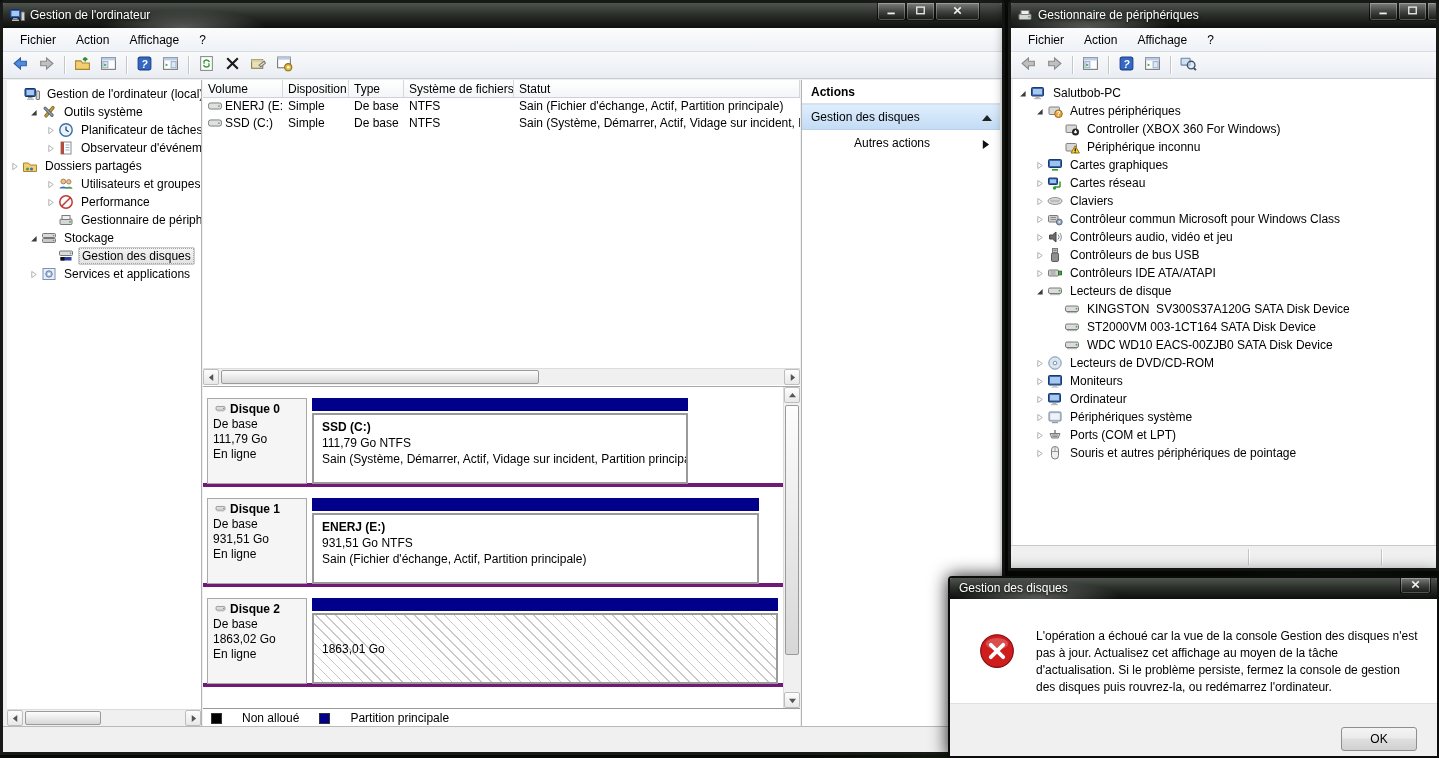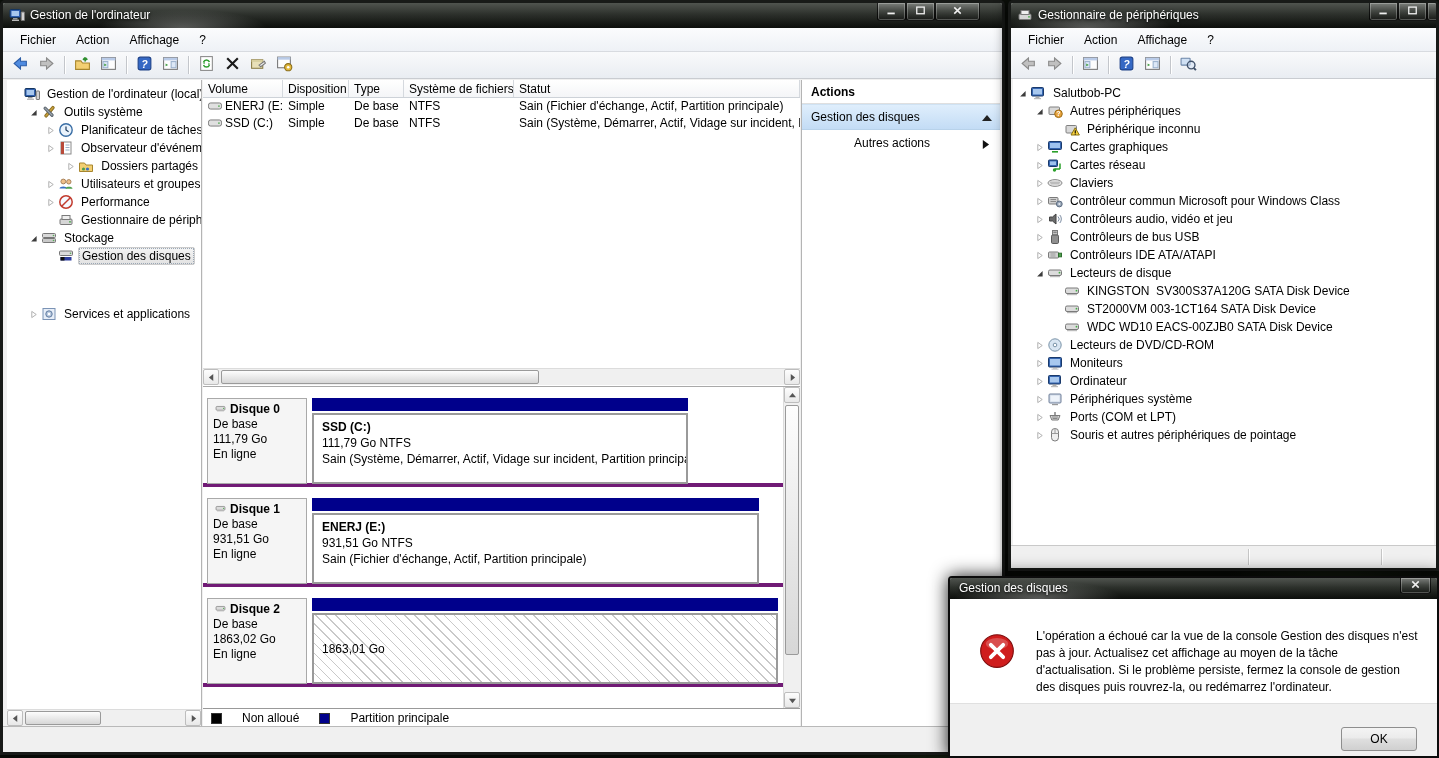--- a/index.html
+++ b/index.html
@@ -277,21 +277,21 @@
               <circle cx="8" cy="8" r="6.2" fill="#eaf3fc" stroke="#3a6ea5" stroke-width="1.4"></circle>
               <path d="M8 4.5V8l2.6 1.8" stroke="#1b3a5c" stroke-width="1.2" fill="none"></path>
             </svg></span><span class="tlabel">Planificateur de tâches</span></div>
         <div class="trow" style="padding-left: 36px;"><span class="expd"><svg viewBox="0 0 16 16">
               <path d="M5.5 3.5v9l6.5-4.5z" fill="#fff" stroke="#a8a8a8" stroke-width="1.3"></path>
             </svg></span><span class="nicon"><svg viewBox="0 0 16 16">
               <rect x="3" y="2" width="10" height="12" fill="#fff" stroke="#8a8a8a"></rect>
               <rect x="3" y="2" width="3" height="12" fill="#b84a3a"></rect>
               <path d="M7.5 5h4M7.5 7.5h4M7.5 10h4" stroke="#9ab0c6"></path>
             </svg></span><span class="tlabel">Observateur d'événeme</span></div>
-        <div class="trow" style=" justify-content: flex-end;"><span class="expd"><svg viewBox="0 0 16 16">
+        <div class="trow" style=""><span class="expd"><svg viewBox="0 0 16 16">
               <path d="M5.5 3.5v9l6.5-4.5z" fill="#fff" stroke="#a8a8a8" stroke-width="1.3"></path>
             </svg></span><span class="nicon"><svg viewBox="0 0 16 16">
               <path d="M1.5 5h5l1.5 2h6.5v6.5h-13z" fill="#f3cf72" stroke="#a8862e"></path>
               <circle cx="5.5" cy="11" r="1.6" fill="#4f9f4f"></circle>
               <circle cx="9.5" cy="11" r="1.6" fill="#3a6fc4"></circle>
             </svg></span><span class="tlabel">Dossiers partagés</span></div>
         <div class="trow" style="padding-left: 36px;"><span class="expd"><svg viewBox="0 0 16 16">
               <path d="M5.5 3.5v9l6.5-4.5z" fill="#fff" stroke="#a8a8a8" stroke-width="1.3"></path>
             </svg></span><span class="nicon"><svg viewBox="0 0 16 16">
               <circle cx="5.3" cy="5.5" r="2.4" fill="#f0c08a" stroke="#a8825a"></circle>
@@ -317,21 +317,21 @@
               <rect x="1.5" y="8.5" width="13" height="4" rx="1" fill="#c9c9c9" stroke="#777"></rect>
               <circle cx="12.5" cy="5.5" r="0.8" fill="#5a5"></circle>
               <circle cx="12.5" cy="10.5" r="0.8" fill="#5a5"></circle>
             </svg></span><span class="tlabel">Stockage</span></div>
         <div class="trow sel" style="padding-left: 36px;"><span class="expd"></span><span class="nicon"><svg viewBox="0 0 16 16">
               <rect x="1.5" y="3" width="13" height="4.5" rx="1" fill="#dcdcdc" stroke="#777"></rect>
               <circle cx="12.5" cy="5.2" r="0.8" fill="#5a5"></circle>
               <rect x="2.5" y="9" width="11" height="3.5" fill="#2f3f9f"></rect>
               <rect x="2.5" y="9" width="4" height="3.5" fill="#111"></rect>
             </svg></span><span class="tlabel">Gestion des disques</span></div>
-        <div class="trow" style="padding-left: 19px; margin-top: 40px;"><span class="expd"><svg viewBox="0 0 16 16">
+        <div class="trow" style="padding-left: 19px;"><span class="expd"><svg viewBox="0 0 16 16">
               <path d="M5.5 3.5v9l6.5-4.5z" fill="#fff" stroke="#a8a8a8" stroke-width="1.3"></path>
             </svg></span><span class="nicon"><svg viewBox="0 0 16 16">
               <rect x="2" y="2.5" width="12" height="11" fill="#e7eef8" stroke="#7b93b5"></rect>
               <circle cx="8" cy="8" r="3.2" fill="#b9c9df" stroke="#5f7ba0"></circle>
               <circle cx="8" cy="8" r="1.2" fill="#fff"></circle>
             </svg></span><span class="tlabel">Services et applications</span></div>
       </div>
     <div class="sb h" id="tree-hscroll">
       <span class="arr l">
           <svg viewBox="0 0 8 8">
@@ -572,20 +572,25 @@
               <rect x="4" y="13" width="7" height="1.2" fill="#bbb"></rect>
             </svg></span><span class="tlabel">Salutbob-PC</span></div>
         <div class="trow" style="padding-left: 19px;"><span class="expd"><svg viewBox="0 0 16 16">
               <path d="M12.5 4.5v8h-8z" fill="#3c3c3c"></path>
             </svg></span><span class="nicon"><svg viewBox="0 0 16 16">
               <rect x="2" y="4" width="10.5" height="7.5" rx="1" fill="#d8d8d8" stroke="#808080"></rect>
               <circle cx="11.5" cy="10.8" r="3.8" fill="#e8a33d" stroke="#9c6b14"></circle>
               <text x="11.5" y="13.3" font-size="7" font-weight="bold" text-anchor="middle" fill="#fff">?</text>
             </svg></span><span class="tlabel">Autres périphériques</span></div>
         <div class="trow" style="padding-left: 36px;"><span class="expd"></span><span class="nicon"><svg viewBox="0 0 16 16">
+              <rect x="2" y="4" width="10.5" height="7.5" rx="1" fill="#d8d8d8" stroke="#808080"></rect>
+              <circle cx="11.5" cy="11" r="3.5" fill="#222"></circle>
+              <path d="M11.5 8.9v3.1m0 0l-1.5-1.4m1.5 1.4l1.5-1.4" stroke="#fff" stroke-width="1.2" fill="none"></path>
+            </svg></span><span class="tlabel">Controller (XBOX 360 For Windows)</span></div>
+        <div class="trow" style="padding-left: 36px;"><span class="expd"></span><span class="nicon"><svg viewBox="0 0 16 16">
               <rect x="2" y="4.5" width="10.5" height="7.5" rx="1" fill="#d8d8d8" stroke="#808080"></rect>
               <path d="M11.2 6.8l4.2 7.2H7z" fill="#f7d13e" stroke="#8a7210"></path>
               <rect x="10.7" y="9.3" width="1.1" height="2.7" fill="#000"></rect>
               <rect x="10.7" y="12.5" width="1.1" height="1.1" fill="#000"></rect>
             </svg></span><span class="tlabel">Périphérique inconnu</span></div>
         <div class="trow" style="padding-left: 19px;"><span class="expd"><svg viewBox="0 0 16 16">
               <path d="M5.5 3.5v9l6.5-4.5z" fill="#fff" stroke="#a8a8a8" stroke-width="1.3"></path>
             </svg></span><span class="nicon"><svg viewBox="0 0 16 16">
               <rect x="1.5" y="2.5" width="13" height="8" rx="1" fill="#3565b0" stroke="#1a3a6b"></rect>
               <rect x="3" y="4" width="10" height="5" fill="#9fc3ef"></rect>

